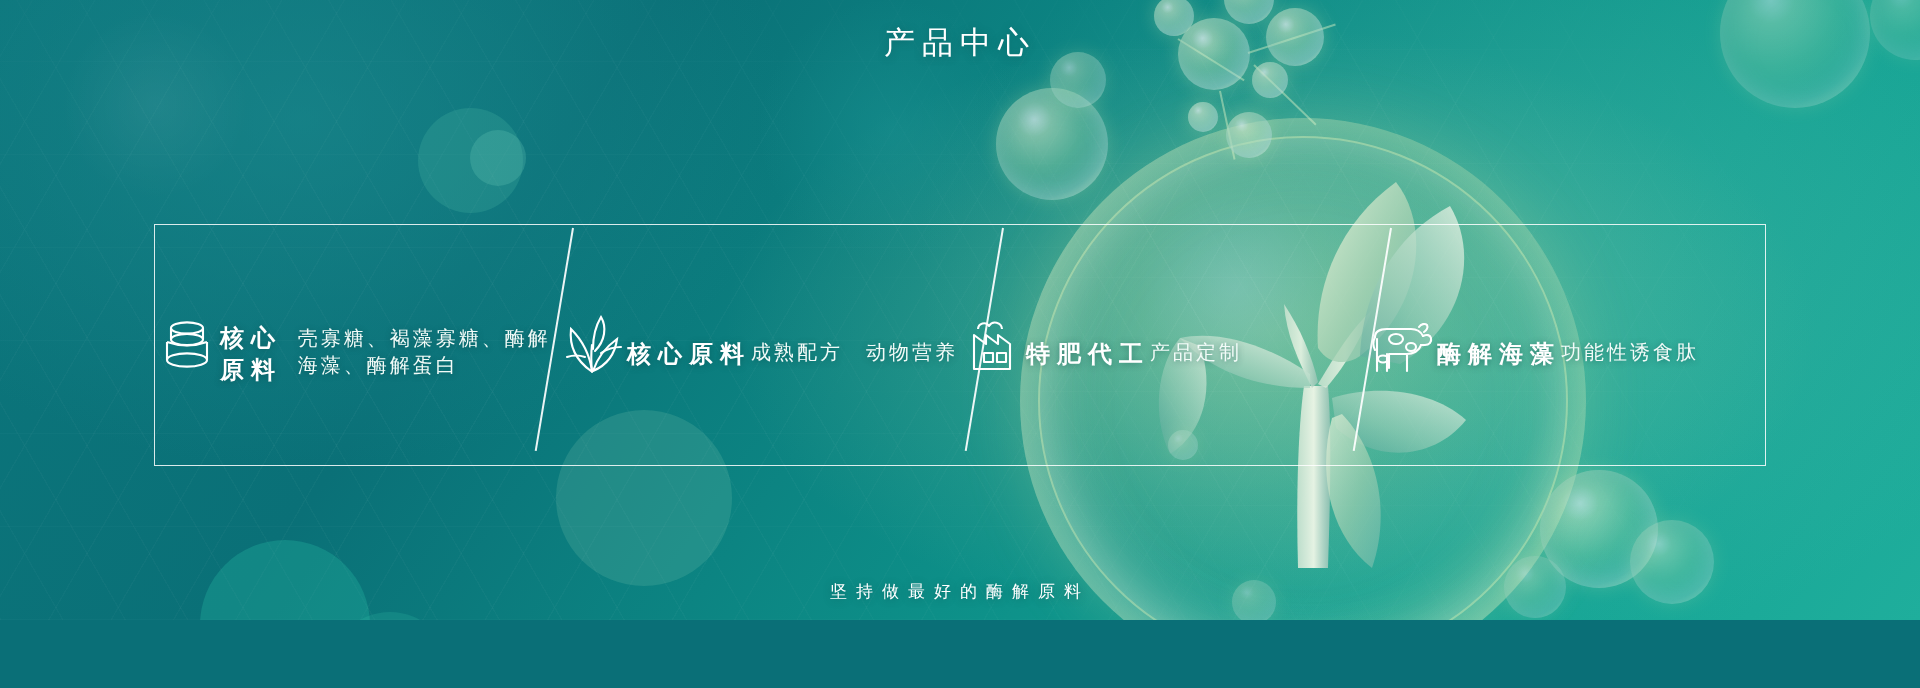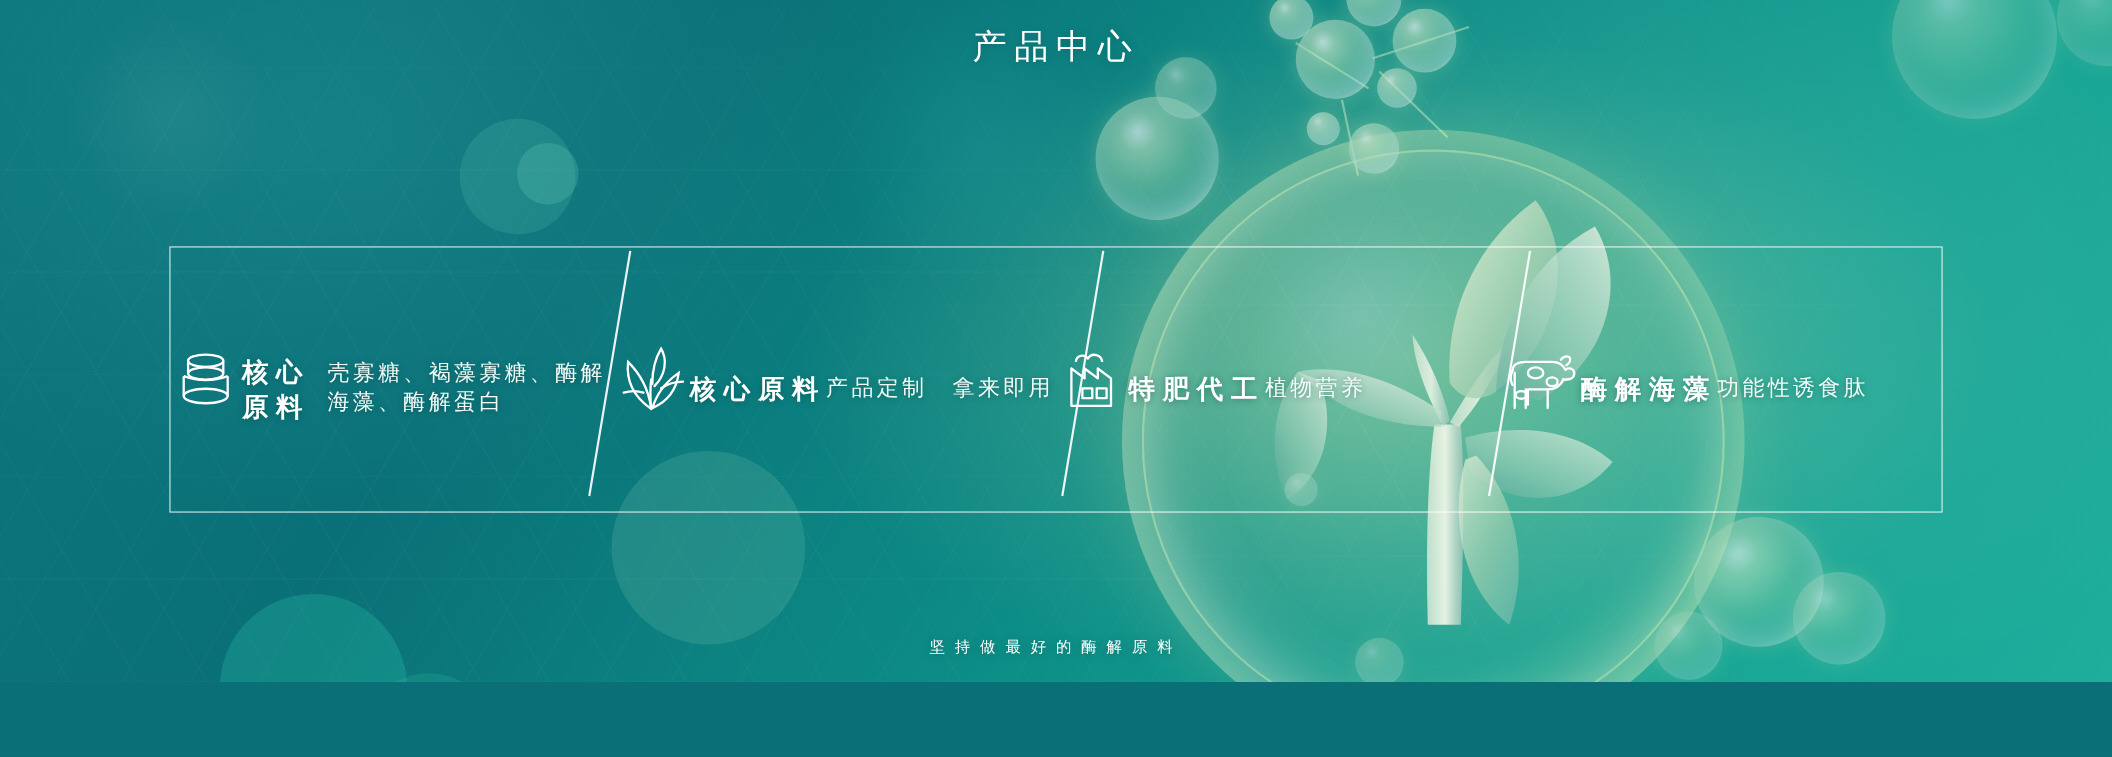--- a/index.html
+++ b/index.html
@@ -94,21 +94,21 @@
 
   .divider{ position:absolute; top:228px; width:2px; height:226px; pointer-events:none; }
   .divider i{
     display:block; width:1.6px; height:226px; background:rgba(255,255,255,.92);
     transform:rotate(9.5deg); transform-origin:top center;
   }
 
   
   .slogan{ position:absolute; left:0; top:580px; width:1920px; text-align:center; }
   .slogan .cn{
-    color:#ffffff; font-size:14px; letter-spacing:9px; font-weight:400;
+    color:#ffffff; font-size:17px; letter-spacing:9px; font-weight:400;
     text-shadow:0 1px 8px rgba(0,60,60,.4);
   }
   .slogan .en{
     color:#eef8f4; font-size:17px; letter-spacing:.4px; margin-top:11px; font-weight:400;
     text-shadow:0 1px 8px rgba(0,60,60,.4);
   }
 </style>
 </head>
 <body>
 
@@ -209,34 +209,34 @@
         <svg width="70" height="68" viewBox="0 0 70 68" fill="none" stroke="#ffffff" stroke-width="2.1" stroke-linecap="round">
           <path d="M35 62 C33 48 28 34 14 20 C12 38 20 52 34 62"></path>
           <path d="M36 62 C40 50 46 40 60 30 C58 46 50 56 36 62"></path>
           <path d="M36 40 C36 28 38 18 44 8 C50 18 48 32 38 42"></path>
           <path d="M35 63 C34 52 34 44 35 36"></path>
           <path d="M44 44 C50 40 58 38 64 38"></path>
           <path d="M28 48 C22 46 16 46 10 48"></path>
         </svg>
       </div>
       <div class="t">核心原料</div>
-      <div class="s">产品定制　拿来即用</div>
+      <div class="s">成熟配方　动物营养</div>
     </div>
 
     <div class="col">
       <div class="ico">
         <svg width="66" height="64" viewBox="0 0 66 64" fill="none" stroke="#ffffff" stroke-width="2.1" stroke-linejoin="round">
           <path d="M14 56 V22 l12 9 V22 l12 9 V22 l12 9 V56 Z"></path>
           <rect x="24" y="40" width="9" height="9"></rect>
           <rect x="37" y="40" width="9" height="9"></rect>
           <path d="M18 16 a6 6 0 0 1 11 -3 a7 7 0 0 1 13 3"></path>
         </svg>
       </div>
       <div class="t">特肥代工</div>
-      <div class="s">植物营养</div>
+      <div class="s">产品定制</div>
     </div>
 
     <div class="col">
       <div class="ico">
         <svg width="74" height="62" viewBox="0 0 74 62" fill="none" stroke="#ffffff" stroke-width="2.1" stroke-linejoin="round" stroke-linecap="round">
           <path d="M12 22 C12 16 18 14 24 14 L48 14 C54 14 58 17 60 21"></path>
           <path d="M60 21 c4 -2 7 -1 8 2 c1 4 -2 7 -6 7 l-4 0"></path>
           <path d="M56 12 c2 -3 6 -4 8 -2 c1 2 0 5 -3 7"></path>
           <path d="M58 30 c-2 6 -8 9 -14 9 L26 39 l0 14 M14 24 l0 29 M24 39 l0 14 M44 39 l0 14"></path>
           <path d="M12 22 c-2 4 -2 9 0 13"></path>

